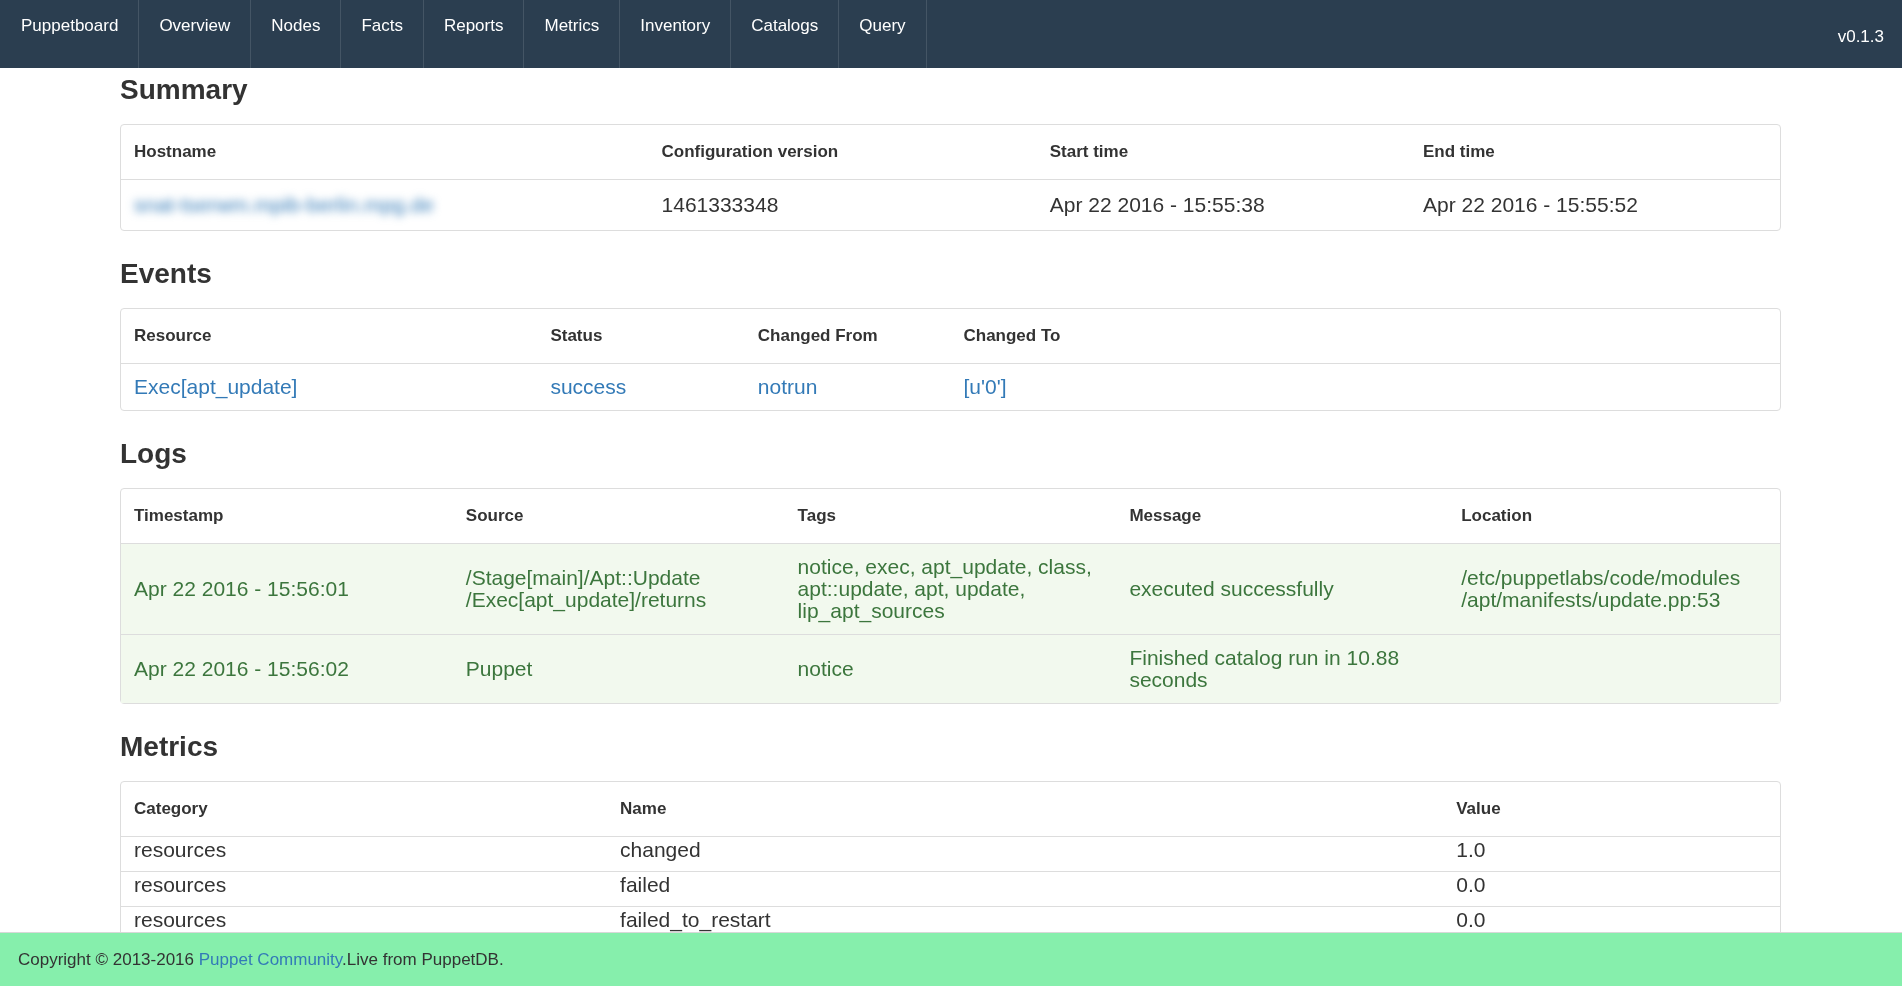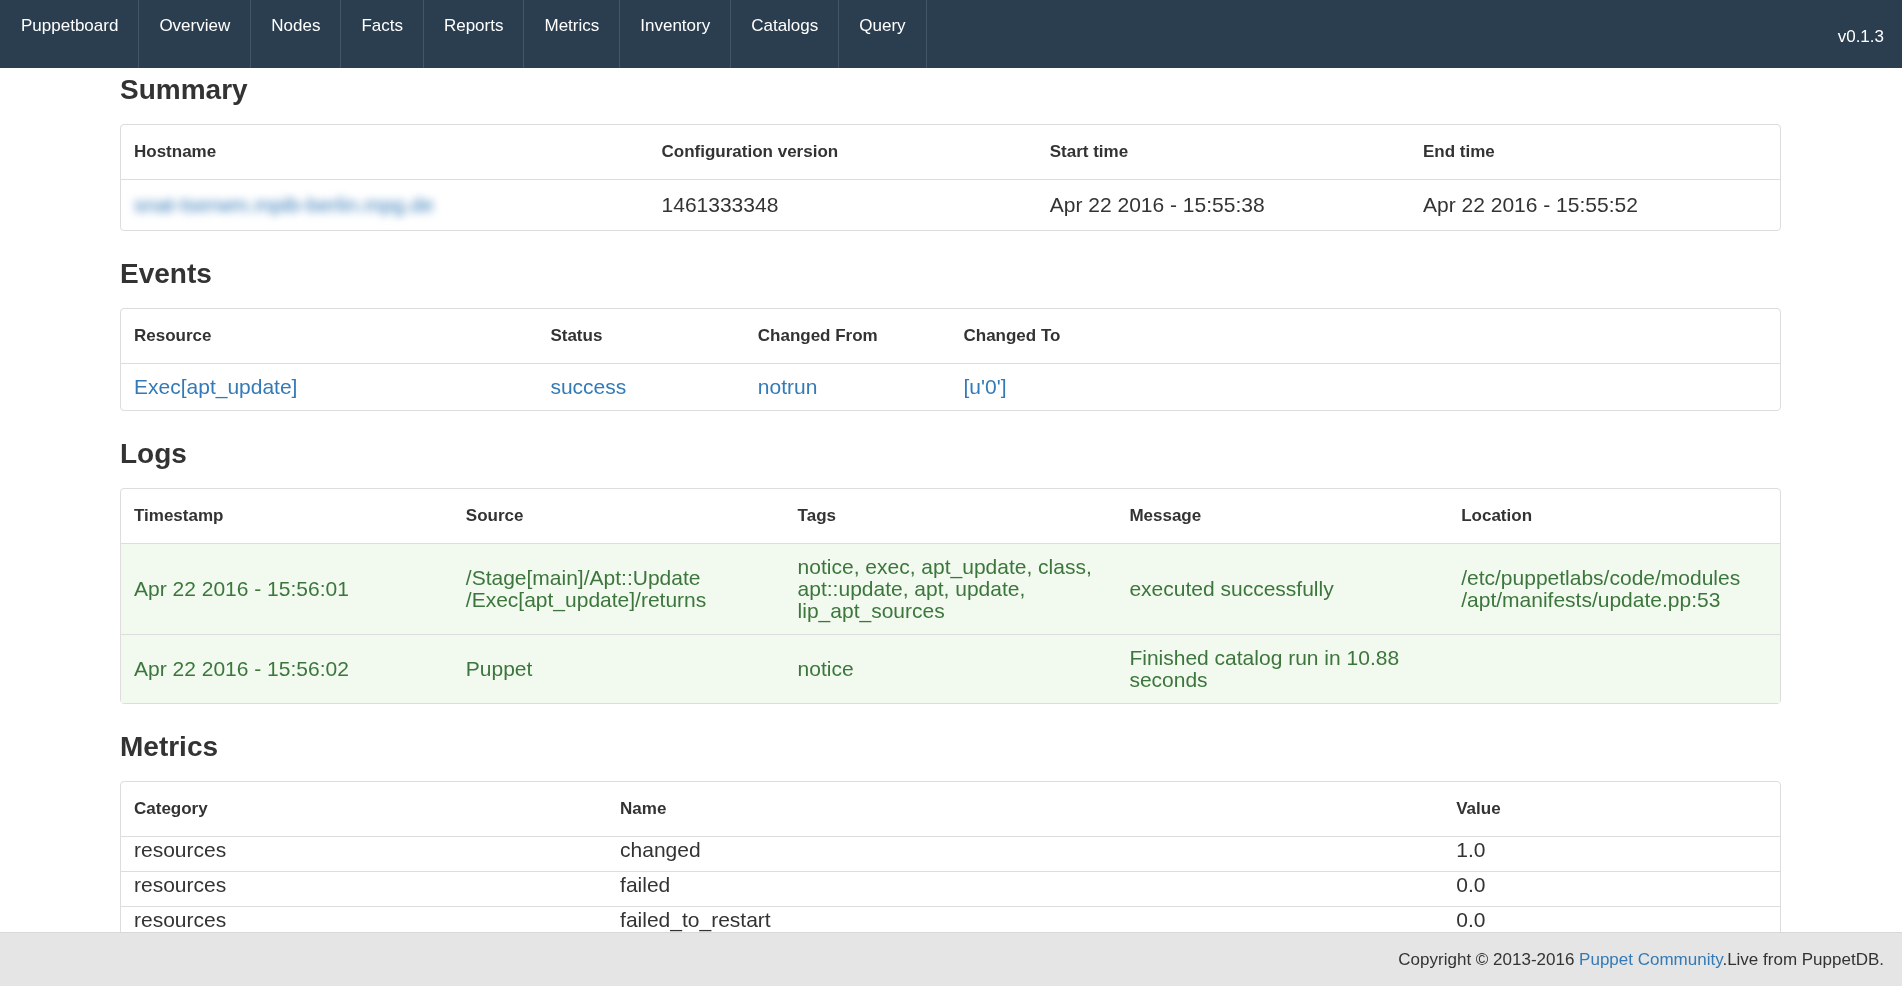--- a/index.html
+++ b/index.html
@@ -96,24 +96,24 @@
     background: #f2f9ee;
     color: #3c763d;
   }
 
   
   .footer {
     position: fixed;
     left: 0; bottom: 0;
     width: 100%;
     height: 54px;
-    background: #e5e5e5;
+    background: #86efac;
     border-top: 1px solid #d8d8d8;
     display: flex;
-    justify-content: flex-end;
+    justify-content: flex-start;
     align-items: center;
     padding: 17px 18px;
     font-size: 17px;
     color: #333333;
   }
 </style>
 </head>
 <body>
 
 <nav class="navbar">

